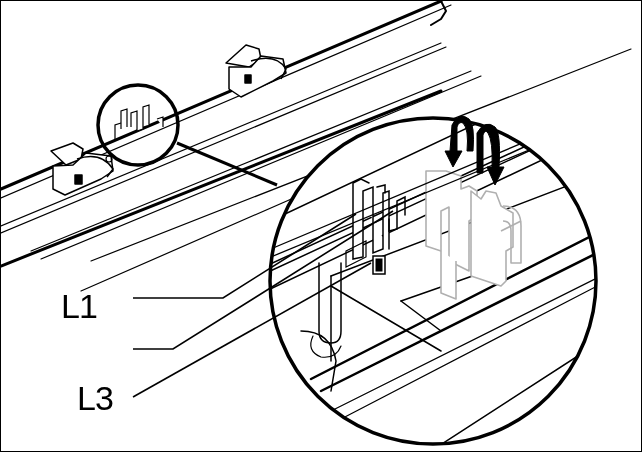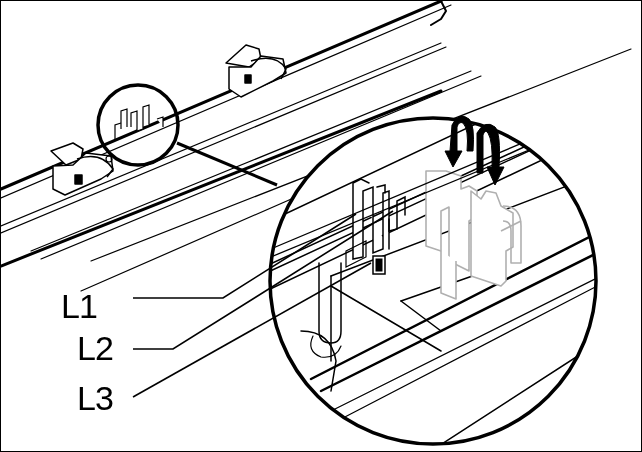--- a/index.html
+++ b/index.html
@@ -124,15 +124,14 @@
     <circle cx="432" cy="280" r="163" fill="none" stroke="#000" stroke-width="3.5"></circle>
 
     <g stroke="#000" stroke-width="1.6" fill="none">
       <polyline points="132,297 222,297 355,213"></polyline>
       <polyline points="132,348 172,348 392,210"></polyline>
       <line x1="132" y1="396" x2="370" y2="262"></line>
     </g>
   </svg>
 
   <div class="label" style="left:60px; top:279px;margin-top:9px;">L1</div>
-  <div class="label" style="left:76px; top:330px;">L2</div>
   <div class="label" style="left:76px; top:380px;">L3</div>
 </div>
 
 </body></html>

